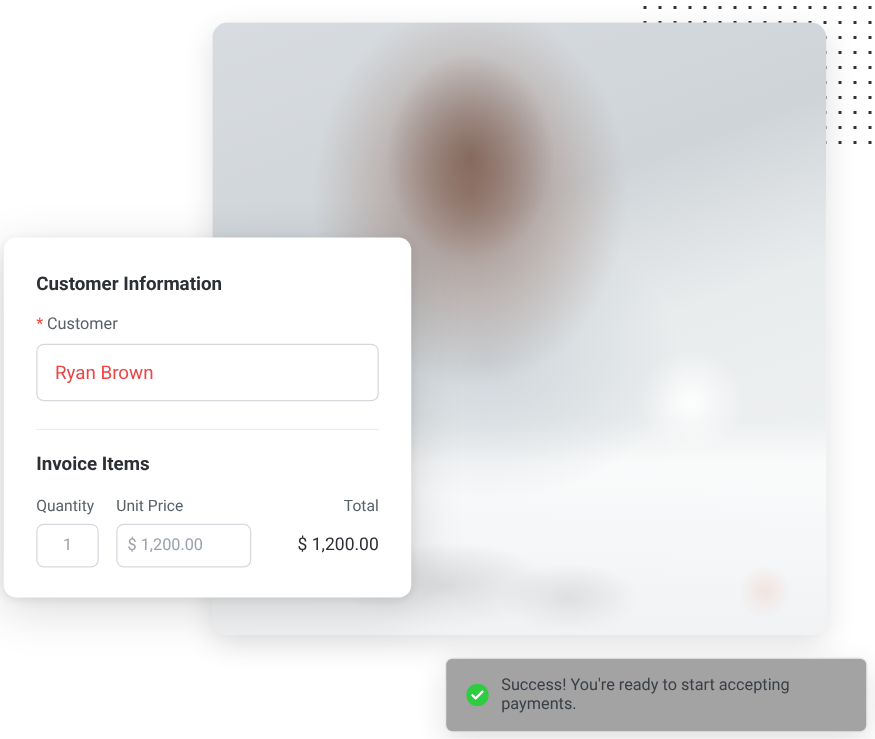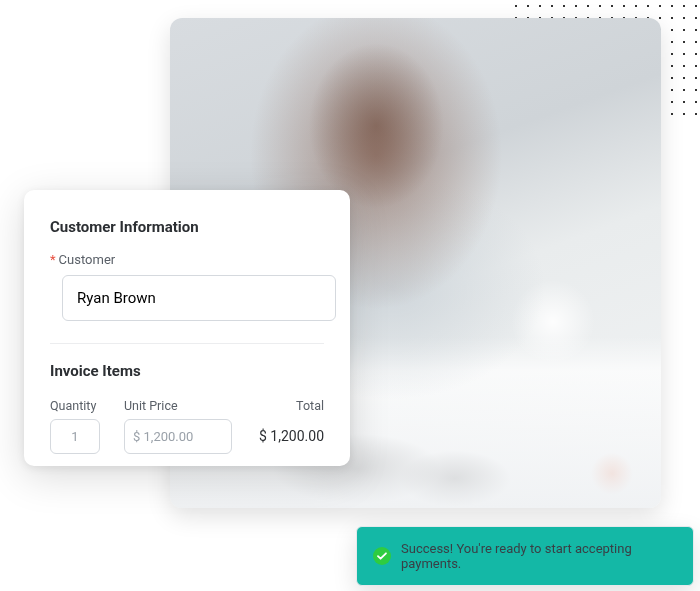--- a/index.html
+++ b/index.html
@@ -43,66 +43,65 @@
     radial-gradient(ellipse 90px 110px at 42% 22%, rgba(80,45,30,0.5), transparent 75%),
     radial-gradient(ellipse 220px 160px at 45% 55%, rgba(200,208,214,0.8), transparent 70%),
     radial-gradient(ellipse 60px 60px at 78% 62%, rgba(255,255,255,0.9), transparent 70%),
     linear-gradient(180deg, transparent 65%, rgba(255,255,255,0.7) 72%, rgba(240,242,244,0.9) 100%),
     radial-gradient(ellipse 120px 50px at 38% 92%, rgba(20,20,20,0.75), transparent 70%),
     radial-gradient(ellipse 80px 40px at 58% 94%, rgba(30,30,30,0.7), transparent 70%),
     radial-gradient(ellipse 30px 30px at 90% 93%, rgba(230,80,30,0.7), transparent 70%);
 }
 .card {
   position: absolute;
-  left: 24px;
+  left: 3px;
   top: 190px;
   width: 326px;
   background: #fff;
   border-radius: 10px;
   box-shadow: 0 10px 40px rgba(0,0,0,0.15), 0 2px 8px rgba(0,0,0,0.08);
-  padding: 28px 26px 12px 26px;
+  padding: 28px 26px 24px 26px;
   z-index: 3;
 }
 .section-title {
   font-size: 15px;
   font-weight: 700;
   color: #2c2f33;
   margin-bottom: 16px;
 }
 .field-label {
   font-size: 13px;
   color: #5a6068;
   margin-bottom: 8px;
 }
 .req { color: #e74c3c; margin-right: 3px; }
 .input {
   width: 100%;
   border: 1px solid #d5d9de;
   border-radius: 6px;
   padding: 13px 14px;
   font-size: 15px;
-  color: #000000;
+  color: #ef4444;
   background: #fff;
   font-family: inherit;
-  margin-left: 12px;
 }
 .divider {
   border: none;
   border-top: 1px solid #ecedef;
   margin: 22px 0 18px 0;
 }
 .sub-label {
   font-size: 13px;
   color: #5a6068;
   margin-top: 6px;
   margin-bottom: 8px;
 }
 .row {
   display: flex;
-  gap: 24px;
+  gap: 14px;
   align-items: flex-start;
   margin-top: 6px;
 }
 .col-q { width: 50px; }
 .col-p { width: 108px; }
 .col-t { flex: 1; text-align: right; }
 .mini-label {
   font-size: 12.5px;
   color: #5a6068;
   margin-bottom: 6px;
@@ -122,21 +121,21 @@
 .total-val {
   font-size: 14px;
   color: #2c2f33;
   padding-top: 9px;
 }
 .toast {
   position: absolute;
   left: 356px;
   top: 526px;
   width: 338px;
-  background: #14b8a6;
+  background: #a3a3a3;
   border: 1px solid #e6e8eb;
   border-radius: 6px;
   box-shadow: 0 8px 24px rgba(0,0,0,0.12);
   padding: 14px 16px;
   display: flex;
   align-items: center;
   gap: 10px;
   z-index: 4;
   font-size: 13px;
   color: #3a3f45;

